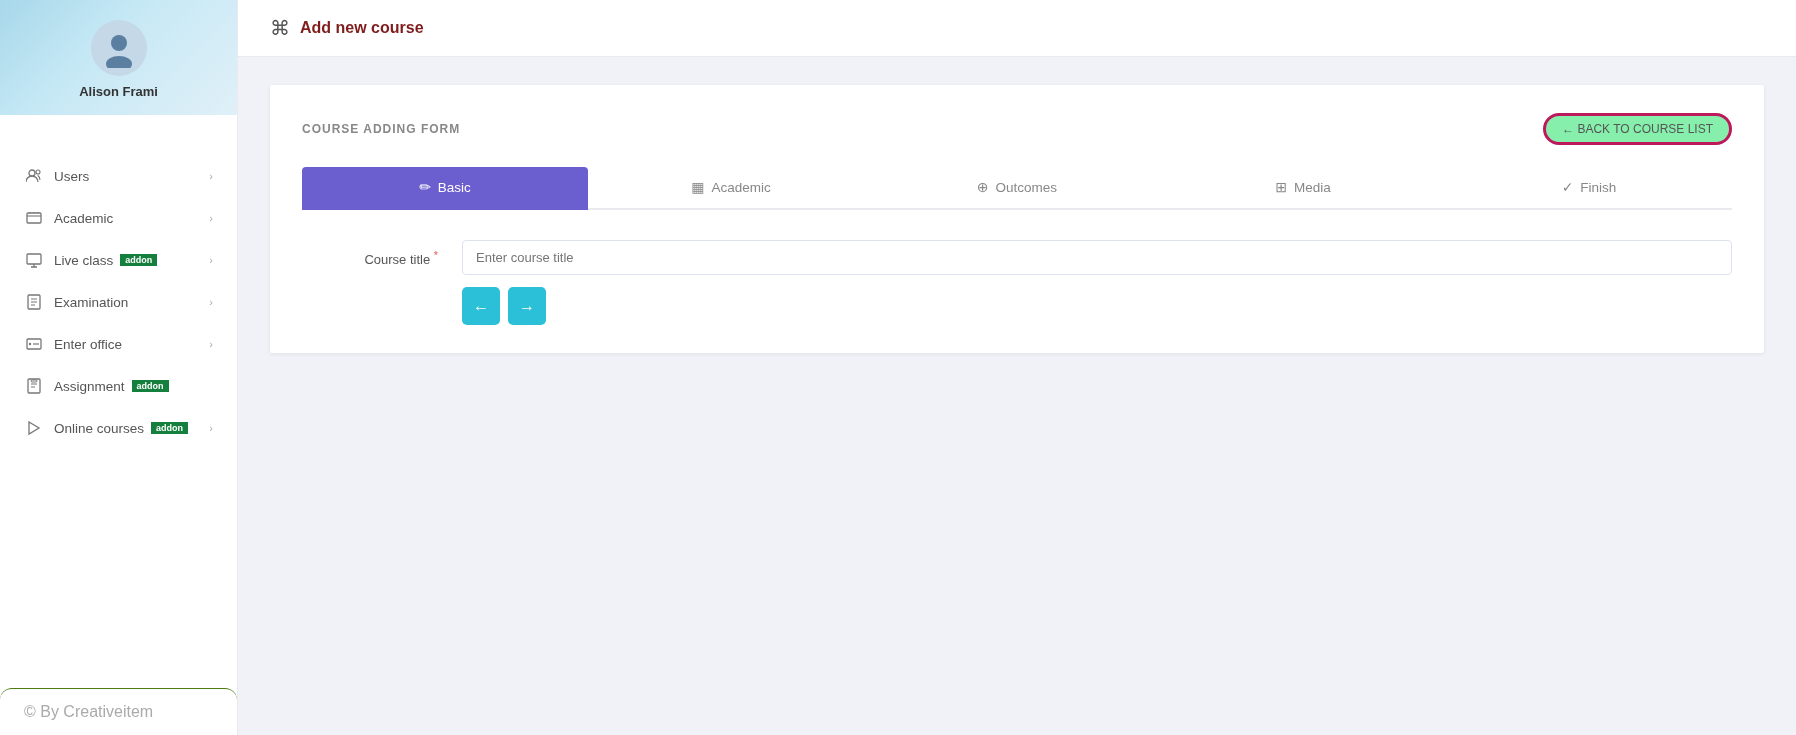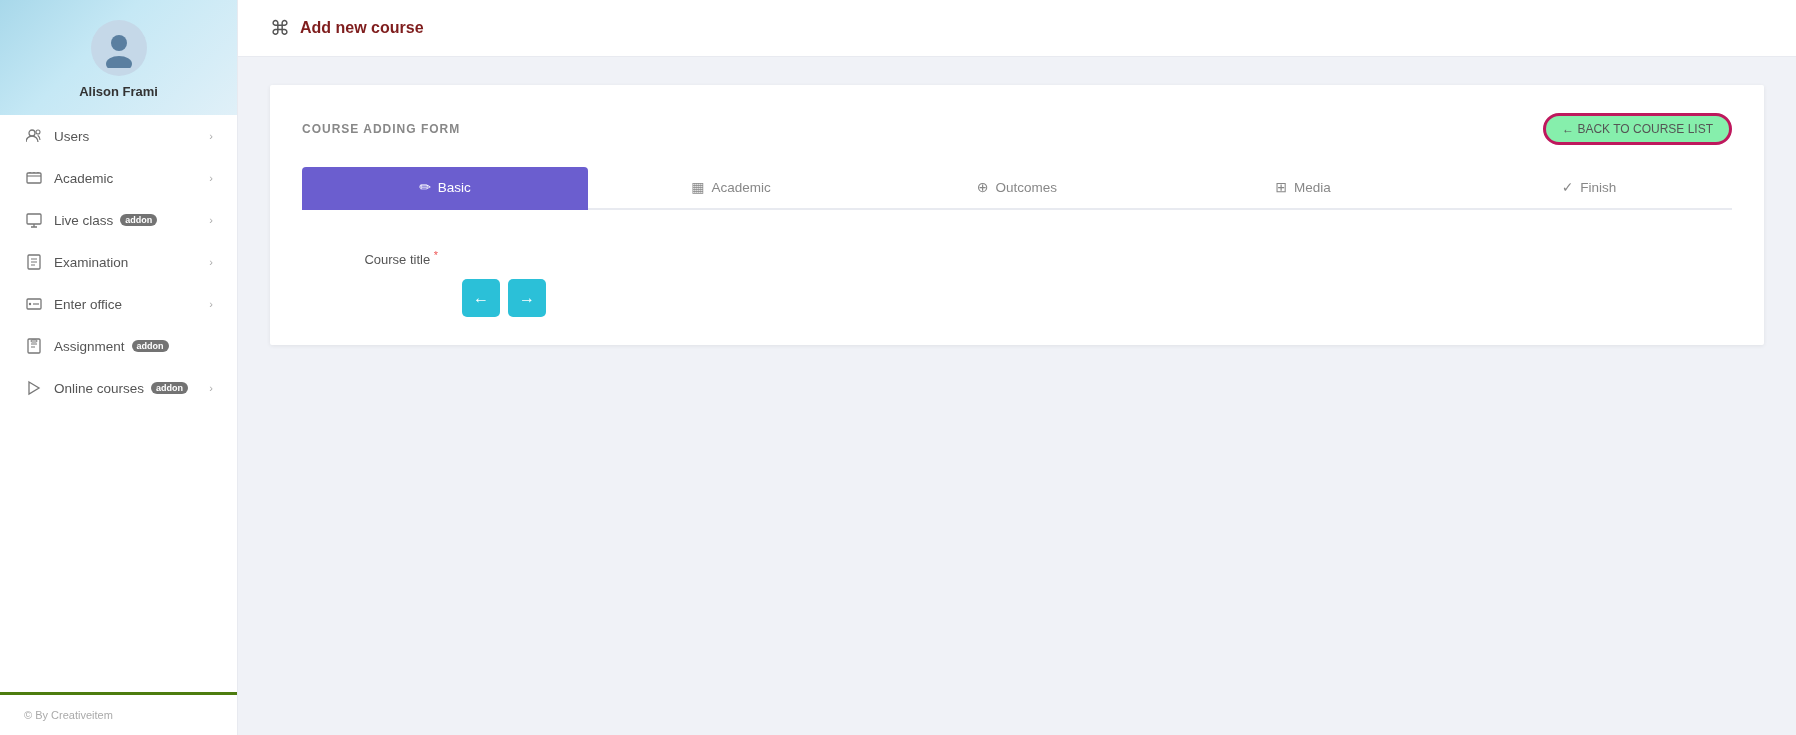--- a/index.html
+++ b/index.html
@@ -8,20 +8,21 @@
     
     .sidebar {
       width: 238px;
       min-width: 238px;
       background: #fff;
       display: flex;
       flex-direction: column;
       border-right: 1px solid #e8eaf0;
       height: 100%;
       position: relative;
+      gap: 40px;
     }
     .sidebar-top {
       background: linear-gradient(135deg, #a8d8ea 0%, #c5e8f5 40%, #e0f0f8 100%);
       padding: 20px 0 16px 0;
       display: flex;
       flex-direction: column;
       align-items: center;
     }
     .avatar {
       width: 56px;
@@ -64,34 +65,35 @@
       margin-right: 10px;
       display: flex; align-items: center; justify-content: center;
       color: #777;
     }
     .nav-item .nav-arrow {
       margin-left: auto;
       font-size: 11px;
       color: #aaa;
     }
     .badge-addon {
-      background: #737373;
+      background: #15803d;
       color: #fff;
       font-size: 9px;
       font-weight: 700;
-      border-radius: 6px;
+      border-radius: 0;
       padding: 1px 5px;
       margin-left: 7px;
       text-transform: lowercase;
     }
     .sidebar-footer {
       padding: 14px 24px;
-      font-size: 11px;
+      font-size: 16px;
       color: #aaa;
-      border-top: 3px solid #4d7c0f;
+      border-top: 1px solid #4d7c0f;
+      border-radius: 12px;
     }
 
     
     .main {
       flex: 1;
       display: flex;
       flex-direction: column;
       background: #f0f2f7;
       overflow-y: auto;
     }
@@ -387,20 +389,21 @@
         </div>
       </div>
 
       <div>
 
         <div class="form-row">
           <label class="form-label">
             <span>Course title</span>
             <sup>*</sup>
           </label>
+          <input class="form-input" type="text" placeholder="Enter course title" style="">
         </div>
 
 
         <div class="form-actions">
           <button class="btn-nav">←</button>
           <button class="btn-nav">→</button>
         </div>
       </div>
 
     </div>

